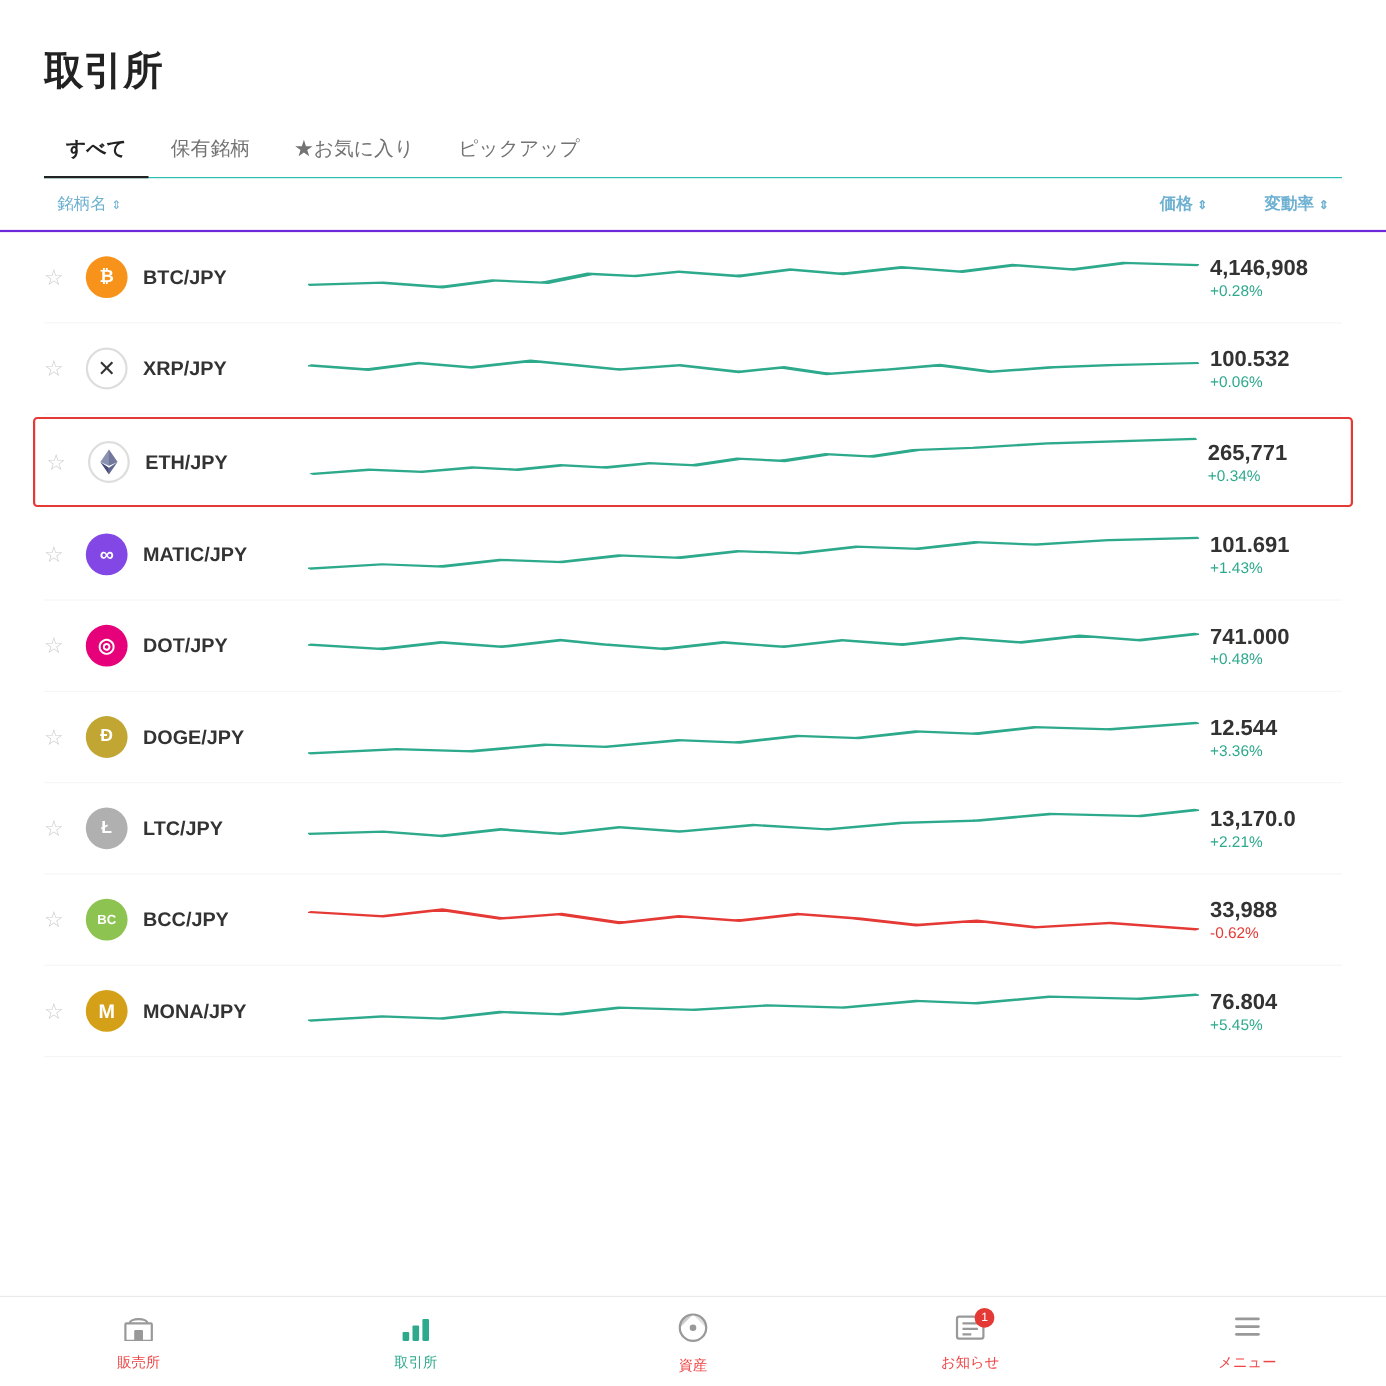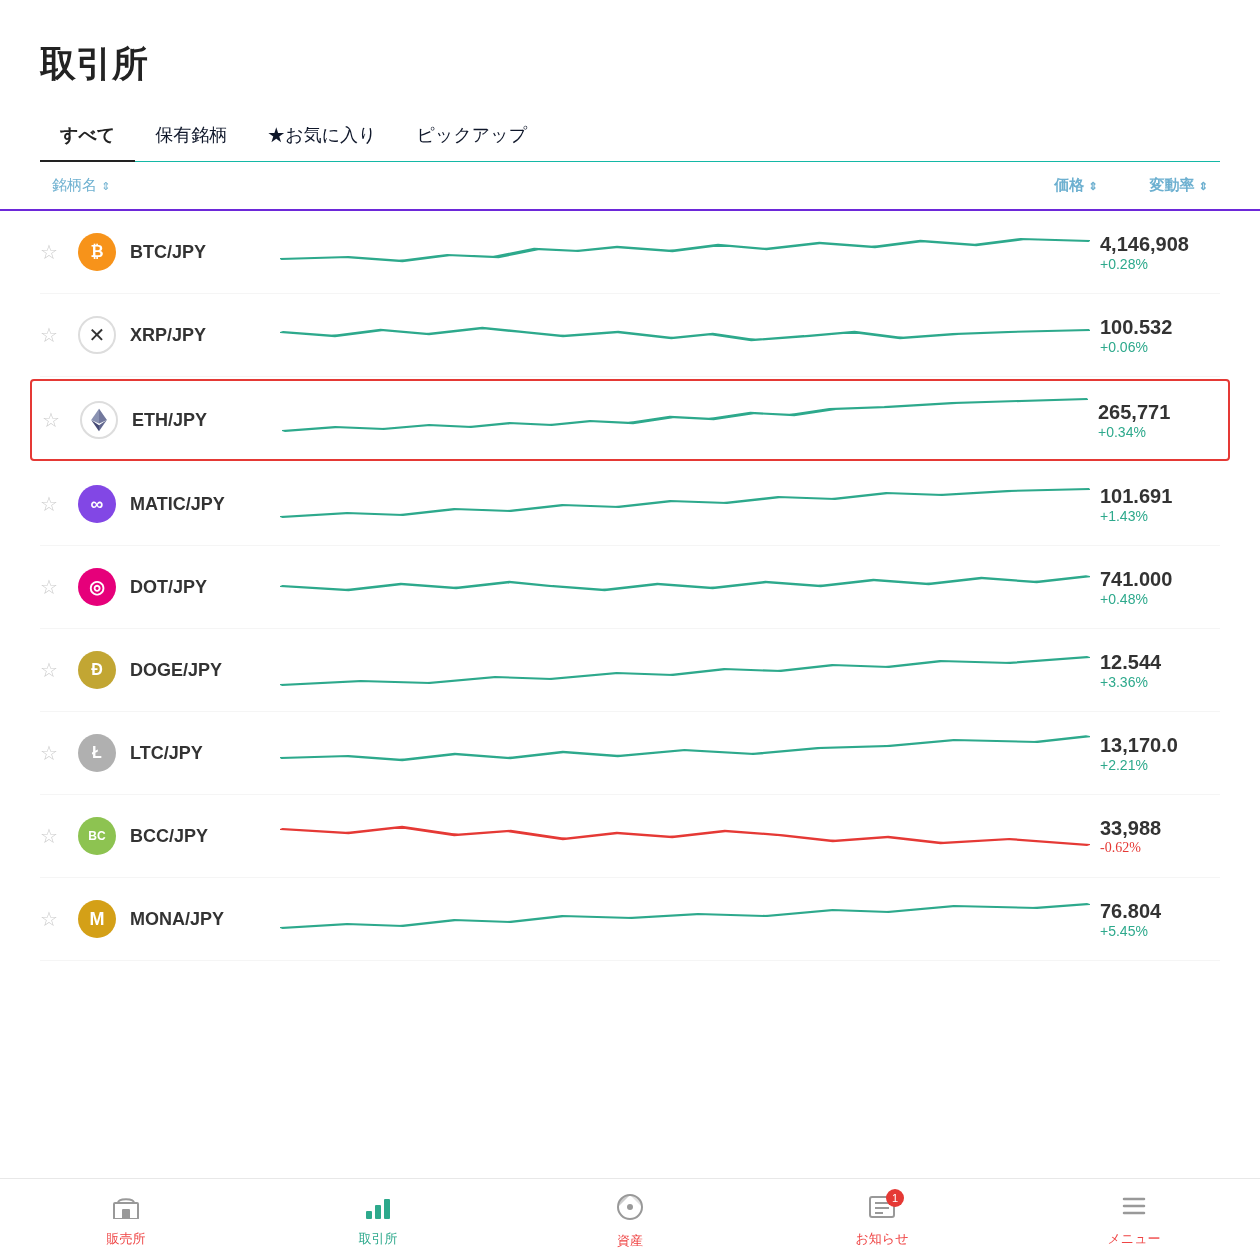--- a/index.html
+++ b/index.html
@@ -36,21 +36,21 @@
 
     
     .tabs {
       display: flex;
       border-bottom: 1px solid #14b8a6;
       margin-bottom: 0;
     }
     .tab-item {
       padding: 14px 20px;
       font-size: 18px;
-      color: #0f172a;
+      color: #737373;
       cursor: pointer;
       position: relative;
     }
     .tab-item.active {
       color: #222;
       font-weight: 600;
     }
     .tab-item.active::after {
       content: '';
       position: absolute;
@@ -138,21 +138,21 @@
     }
     .price-value {
       font-size: 20px;
       font-weight: 600;
       color: #333;
     }
     .price-change {
       font-size: 14px;
     }
     .price-change.positive { color: #2da98c; }
-    .price-change.negative { color: #e53935; font-family: Liberation Serif, serif; }
+    .price-change.negative { color: #e53935; }
 
     
     .bottom-nav {
       display: flex;
       border-top: 1px solid #e8e8e8;
       padding: 10px 0 6px 0;
       background: #fff;
     }
     .nav-item {
       flex: 1;

